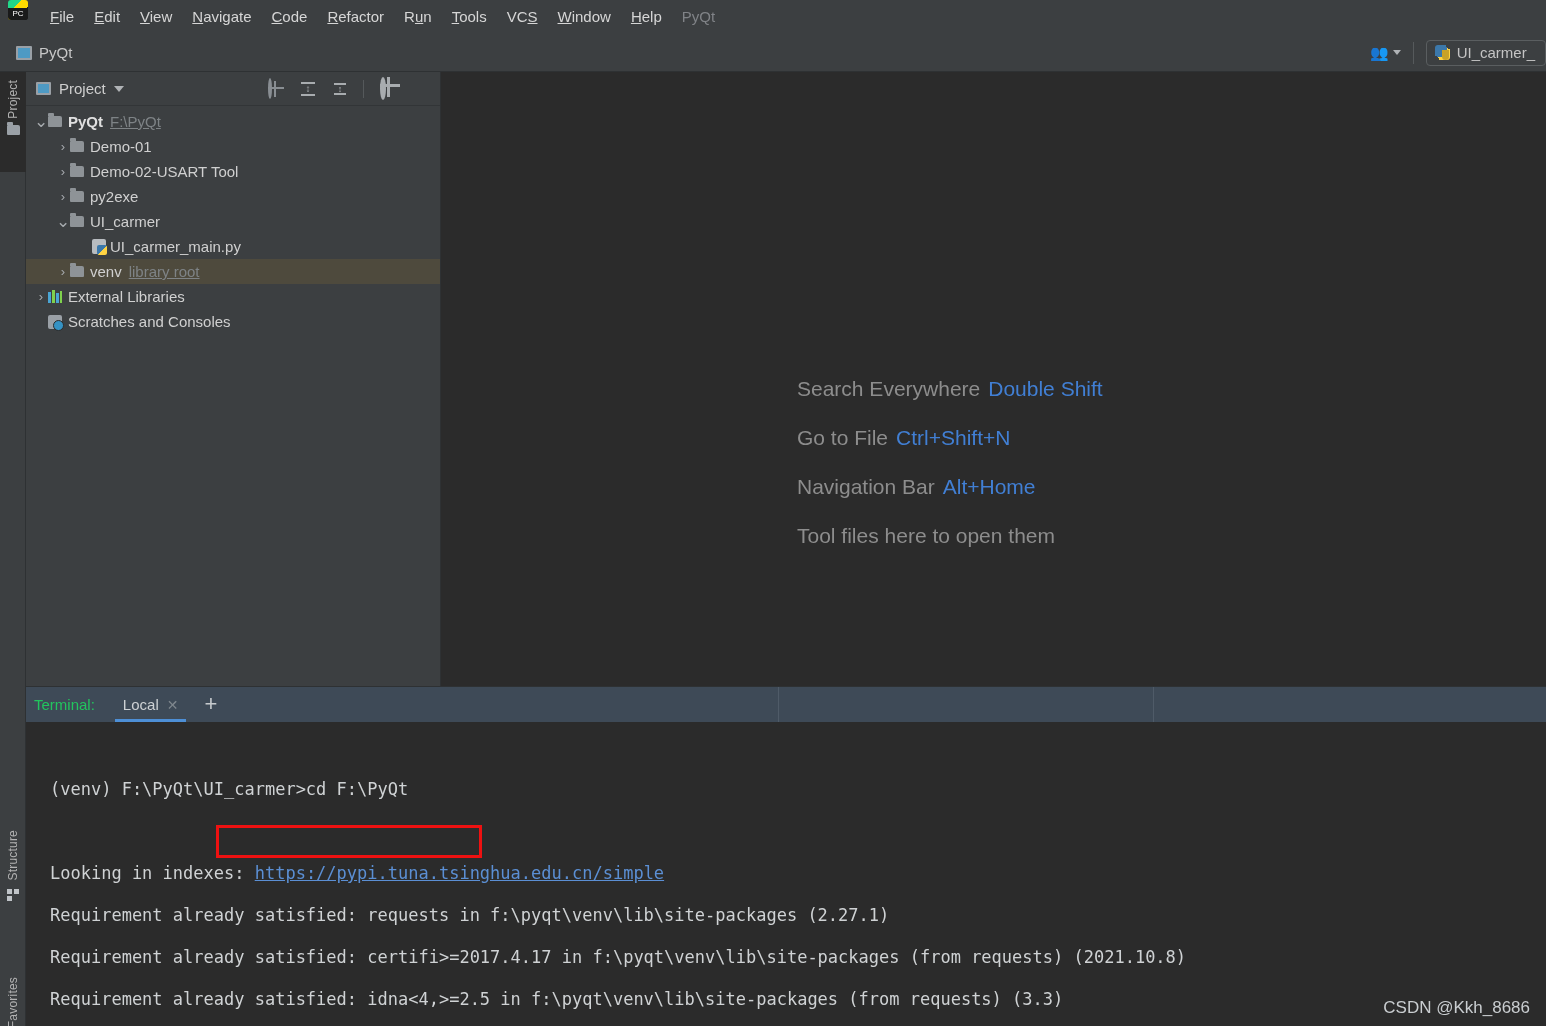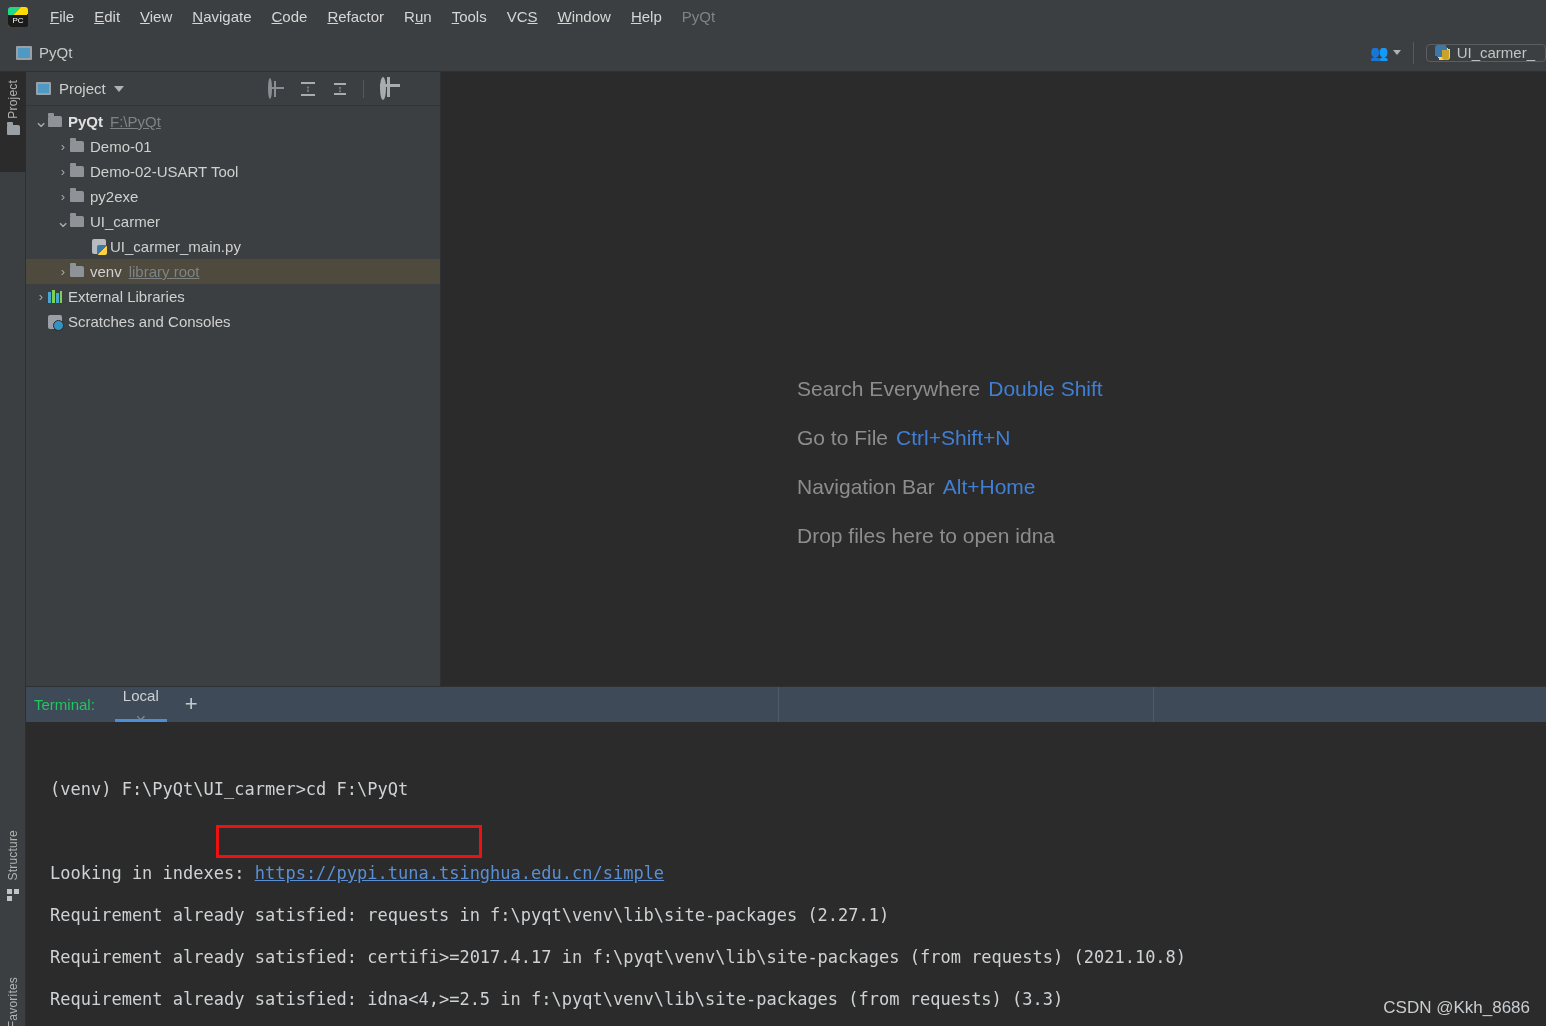--- a/index.html
+++ b/index.html
@@ -9,21 +9,21 @@
     font-family: "Liberation Sans", sans-serif;
     overflow: hidden;
     color: #bbbbbb;
   }
   #app { position: relative; width: 1546px; height: 1026px; }
 
   
   .menubar {
     position: absolute; left: 0; top: 0; width: 1546px; height: 34px;
     background: #3c3f41;
-    display: flex; align-items: center;
+    display: flex; 
   }
   .pc-logo {
     width: 20px; height: 20px; margin-left: 8px; margin-right: 12px;
     border-radius: 3px;
     background: linear-gradient(135deg,#21d789 0%,#21d789 33%,#ffdb00 33%,#ffdb00 66%,#1a1a1a 66%);
     position: relative; overflow: hidden; flex: none;
   }
   .pc-logo::after {
     content: "PC"; position: absolute; left: 0; right: 0; bottom: 0; top: 40%;
     background: #1a1a1a; color: #fff; font-size: 8px; line-height: 12px;
@@ -53,21 +53,21 @@
   .ts-user {
     display: flex; align-items: center; gap: 4px; padding: 0 12px; cursor: pointer;
   }
   .user-glyph { color: #b0b3b6; font-size: 15px; line-height: 1; }
   .caret-down {
     width: 0; height: 0; border-left: 4px solid transparent; border-right: 4px solid transparent;
     border-top: 5px solid #b0b3b6;
   }
   .ts-sep { width: 1px; height: 22px; background: #565a5c; }
   .cfg-chip {
-    margin-left: 12px; height: 18px; border: 1px solid #5a5e60; border-radius: 4px;
+    margin-left: 12px; height: 26px; border: 1px solid #5a5e60; border-radius: 4px;
     display: flex; align-items: center; padding: 0 10px 0 8px; gap: 7px;
     background: #3c3f41; cursor: pointer; white-space: nowrap; overflow: hidden;
   }
   .py-icon {
     width: 15px; height: 15px; flex: none;
     background:
       radial-gradient(circle at 30% 30%, #3c78aa 0 50%, transparent 50%),
       radial-gradient(circle at 70% 70%, #ffd343 0 50%, transparent 50%);
     border-radius: 3px;
     position: relative;
@@ -241,21 +241,21 @@
   
   .term-header {
     position: absolute; left: 26px; top: 686px; width: 1520px; height: 36px;
     background: #3e4a57; border-top: 1px solid #2e3133; display: flex; align-items: stretch;
   }
   .term-title {
     font-size: 15px; color: #22c55e; line-height: 36px; padding-left: 8px;
   }
   .term-tab {
     position: relative; display: flex; align-items: center; gap: 8px;
-    padding: 0 12px; margin-left: 16px; cursor: pointer; flex-direction: column;
+    padding: 0 12px; margin-left: 16px; cursor: pointer;
   }
   .term-tab .tname { font-size: 15px; color: #cdd1d4; }
   .term-tab .tclose { font-size: 14px; color: #7e868d; }
   .term-tab::after {
     content:""; position:absolute; left:4px; right:4px; bottom:0; height:3px; background:#4d8fd6;
   }
   .term-plus {
     font-size: 22px; color: #c6cacd; line-height: 34px; padding: 0 14px; cursor: pointer;
   }
   .term-vsep { width:1px; background:#4f5b68; }
@@ -400,21 +400,21 @@
           <span class="tlabel">Scratches and Consoles</span>
         </div>
       </div>
   </div>
 
   <div class="editor">
     <div class="hints" id="hints">
         <div class="hint"><span>Search Everywhere</span><span class="key">Double Shift</span></div>
         <div class="hint"><span>Go to File</span><span class="key">Ctrl+Shift+N</span></div>
         <div class="hint"><span>Navigation Bar</span><span class="key">Alt+Home</span></div>
-        <div class="hint"><span>Drop files here to open idna</span></div>
+        <div class="hint"><span>Tool files here to open them</span></div>
       </div>
   </div>
 
   <div class="term-header">
     <span class="term-title">Terminal:</span>
     <span class="term-tab">
       <span class="tname">Local</span>
       <span class="tclose">✕</span>
     </span>
     <span class="term-plus">+</span>

